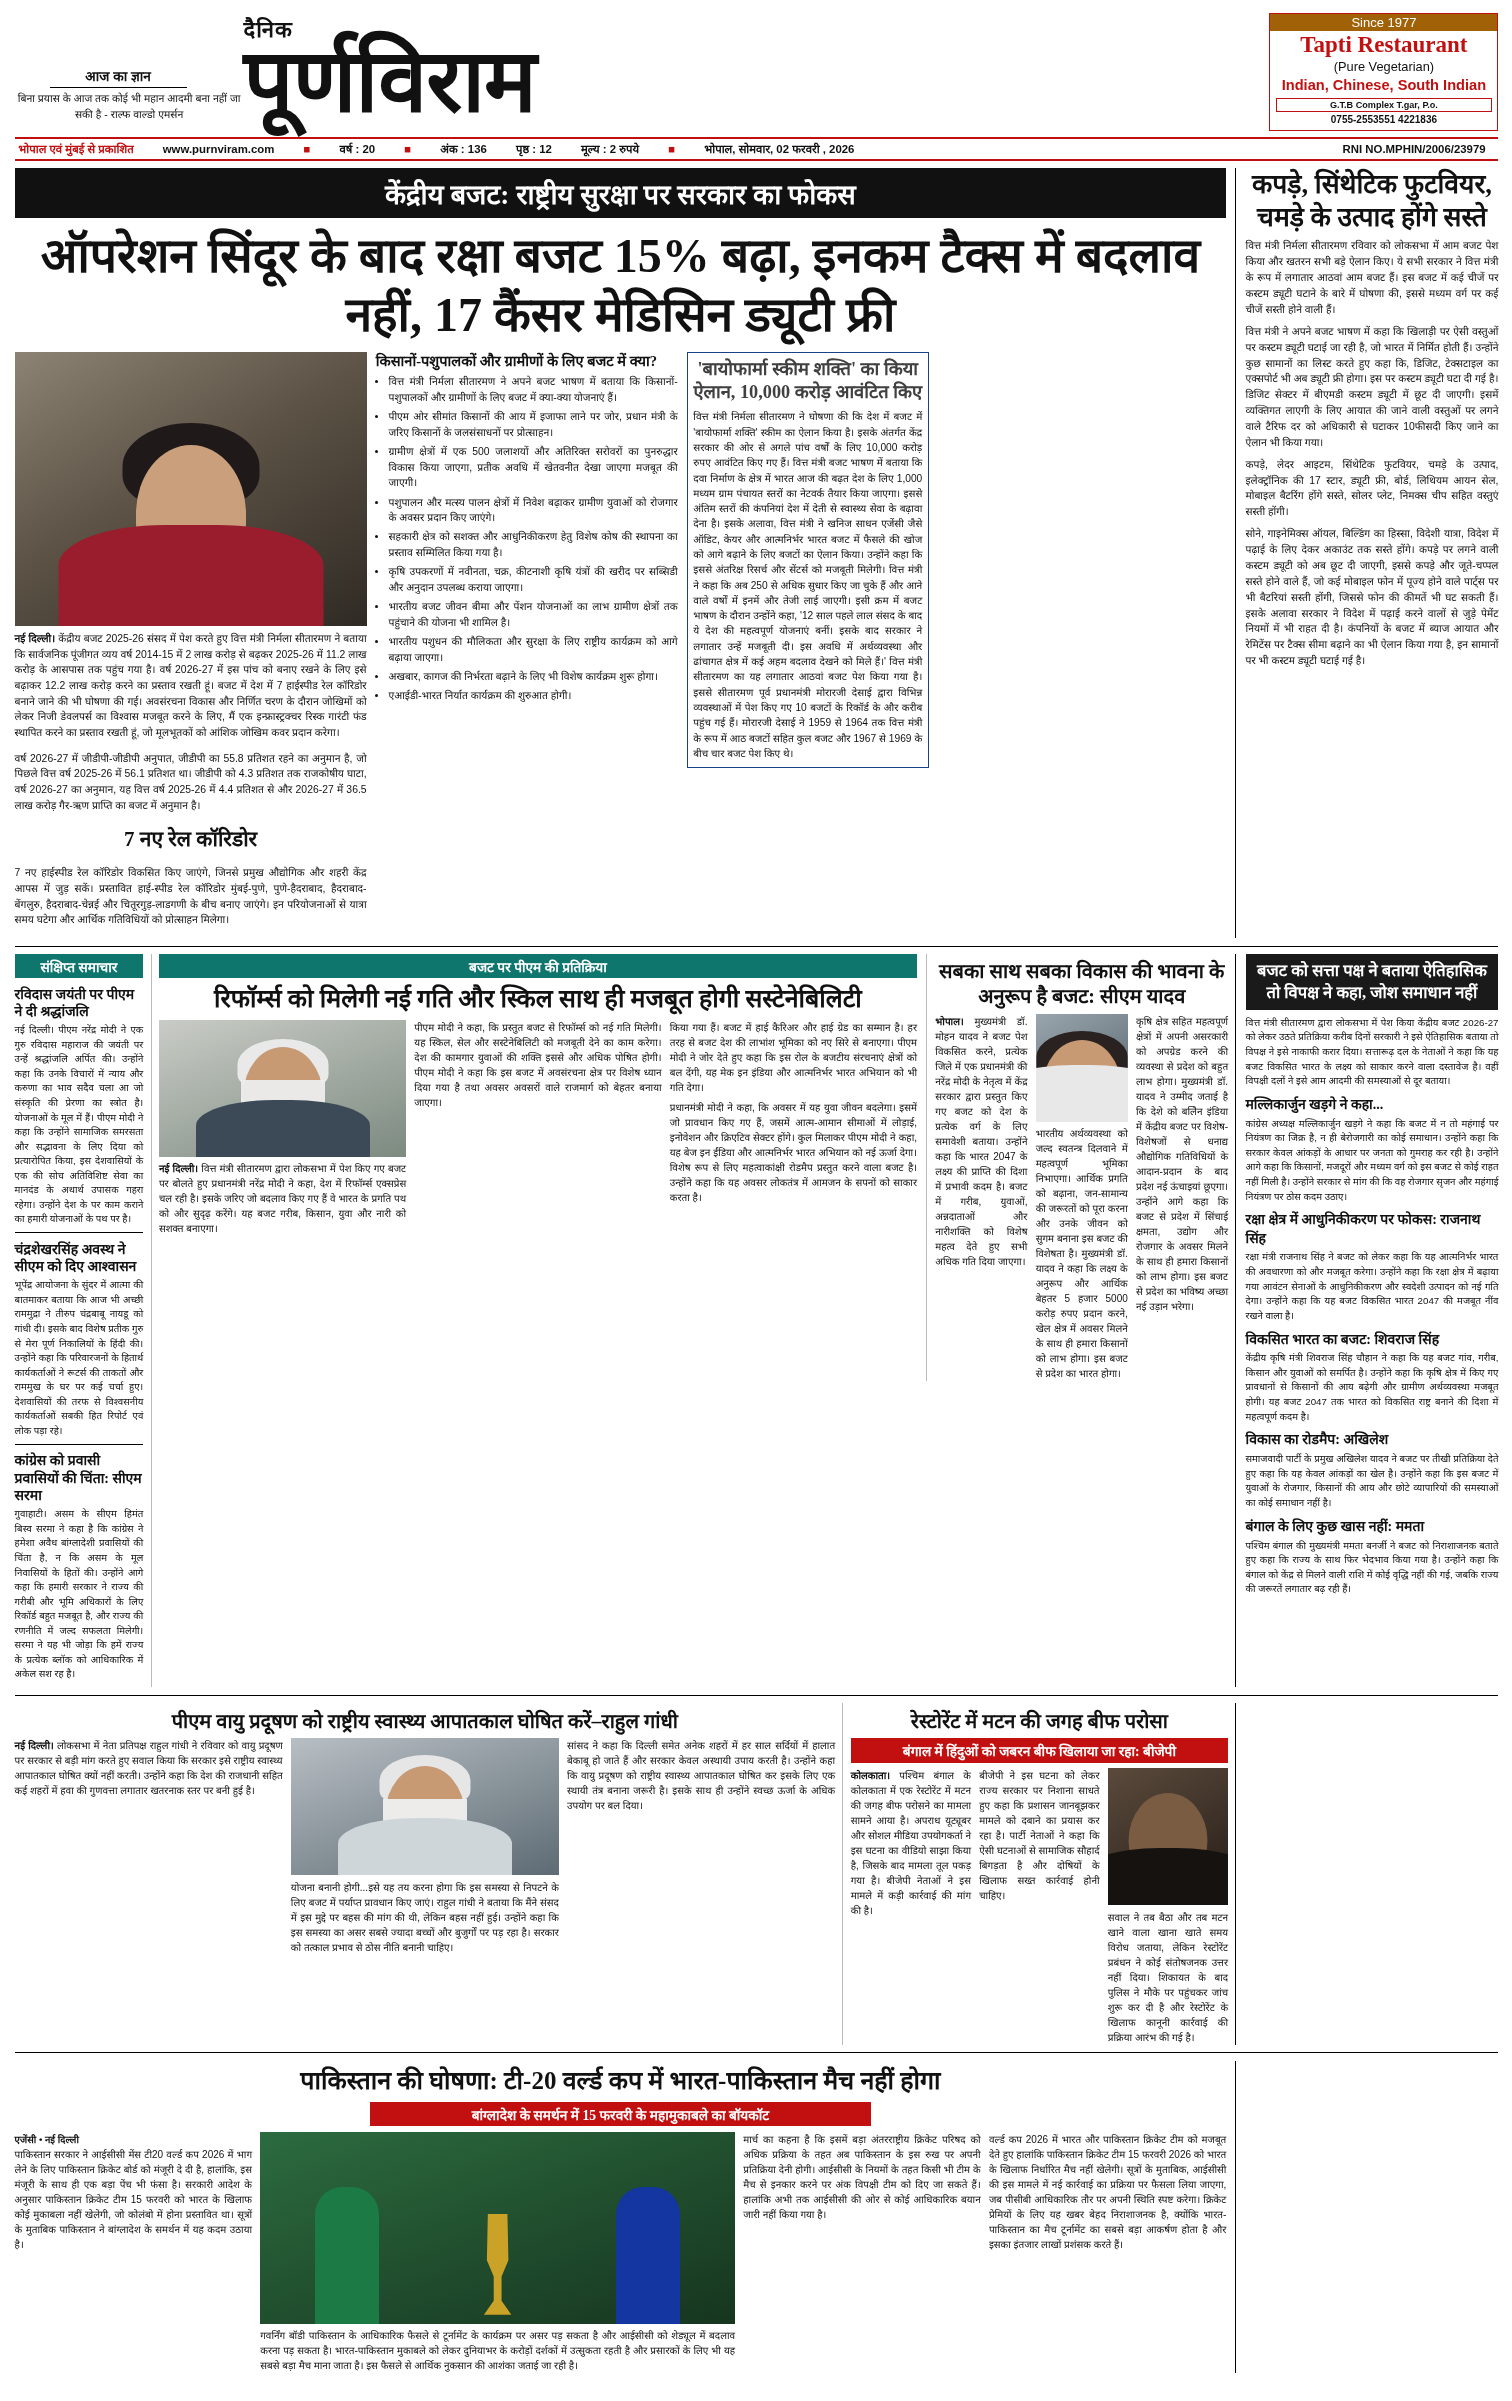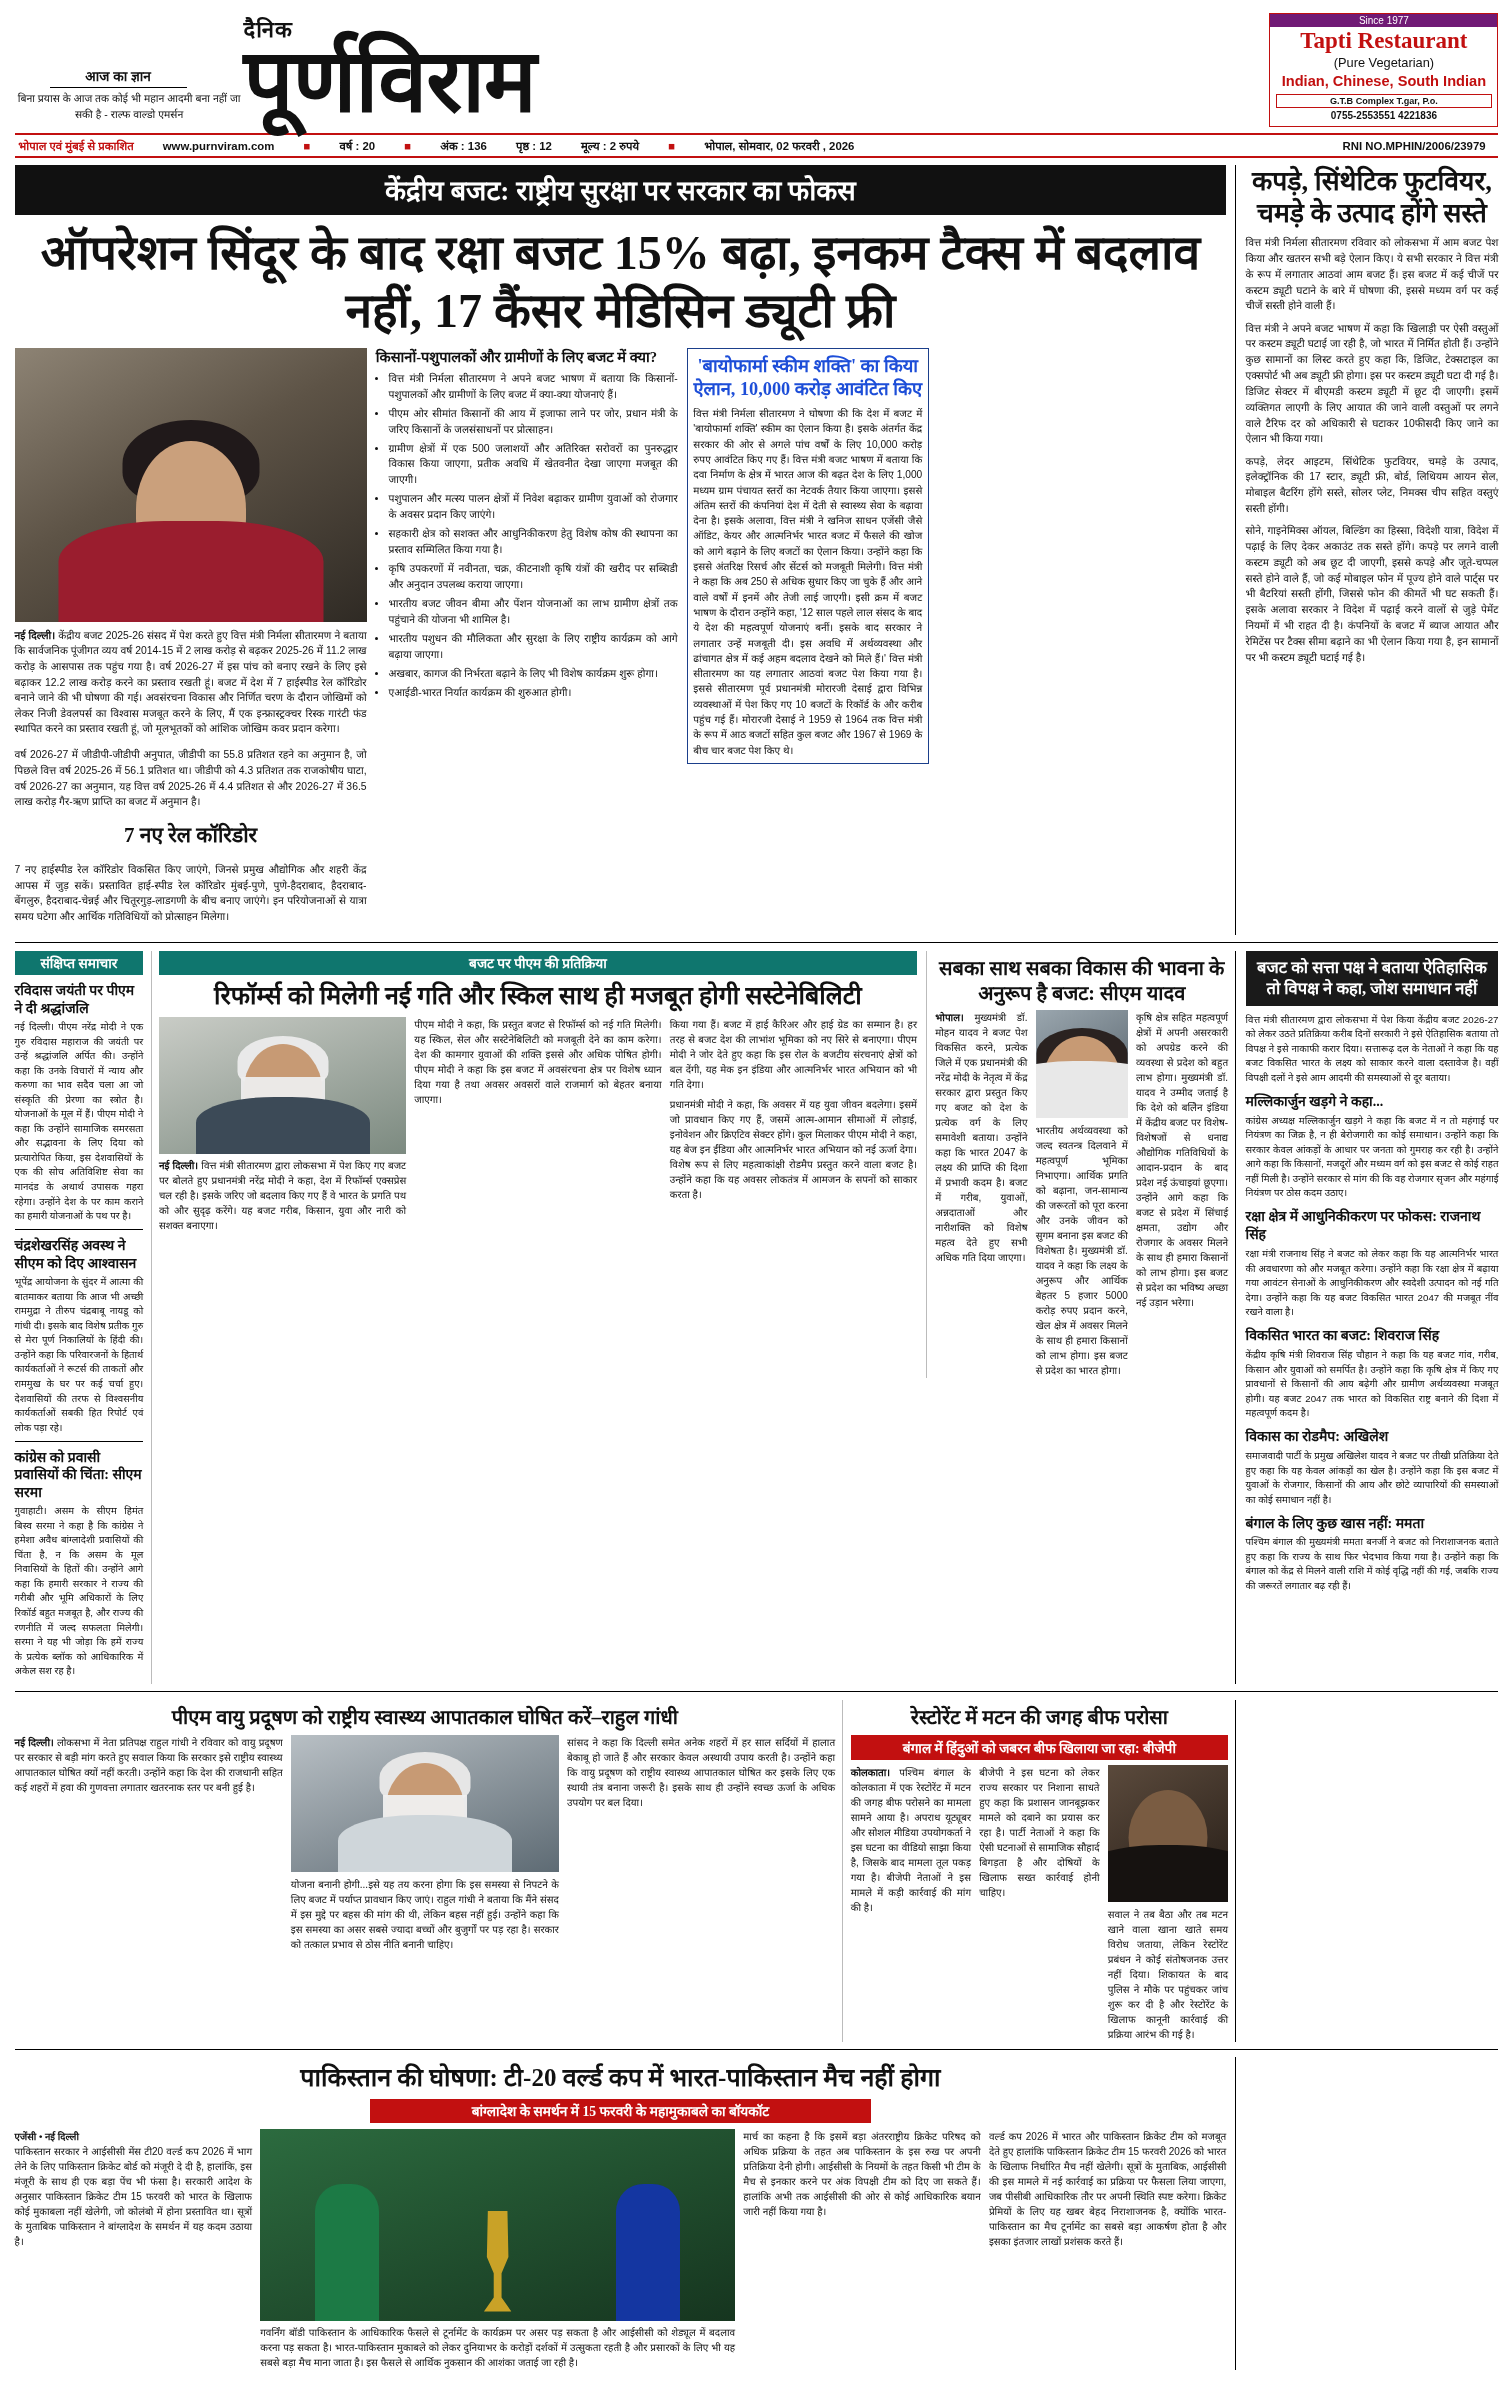--- a/index.html
+++ b/index.html
@@ -7,21 +7,21 @@
   .page{width:1513px;height:2401px;position:relative;padding:0;box-sizing:border-box;}
   
   .masthead{display:flex;align-items:flex-start;padding:12.8px 14.6px 0 14.6px;box-sizing:border-box;}
   .mast-left{width:229px;padding-top:53px;}
   .mast-left .lbl{font-weight:bold;font-size:13.7px;text-align:center;border-bottom:0.9px solid #000;padding-bottom:1.8px;margin-bottom:3.7px;width:137px;margin-left:35px;}
   .mast-left p{font-size:10.5px;line-height:1.45;margin:0;text-align:center;}
   .mast-center{flex:1;}
   .mast-center .daink{font-family:"Liberation Serif",serif;font-size:22px;font-weight:bold;letter-spacing:0.9px;margin-bottom:-7.3px;}
   .mast-center .title{font-family:"Liberation Serif",serif;font-size:88px;font-weight:bold;line-height:1.05;letter-spacing:-0.9px;}
   .mast-right{width:229px;border:1.8px solid #c21010;box-sizing:border-box;padding:3.7px 5.5px 5.5px 5.5px;text-align:center;}
-  .mast-right .since{font-size:10px;background:#701a75;color:#fff;display:block;margin:-3.7px -5.5px 2.7px -5.5px;padding:0.9px 0;}
+  .mast-right .since{font-size:13px;background:#a16207;color:#fff;display:block;margin:-3.7px -5.5px 2.7px -5.5px;padding:0.9px 0;}
   .mast-right .rname{font-size:23px;font-weight:bold;color:#c21010;font-family:"Liberation Serif",serif;line-height:1.05;}
   .mast-right .veg{font-size:12.8px;margin:1.8px 0 2.7px;}
   .mast-right .cuis{font-size:14.6px;font-weight:bold;color:#c21010;line-height:1.2;}
   .mast-right .addr{border:0.9px solid #c21010;font-size:9.1px;margin-top:3.7px;padding:0.9px 1.8px;font-weight:bold;}
   .mast-right .phone{font-size:10px;font-weight:bold;margin-top:1.8px;}
   
   .infobar{margin:5.5px 14.6px 0 14.6px;border-top:2.7px solid #c21010;border-bottom:2.7px solid #c21010;display:flex;align-items:center;font-size:11.4px;font-weight:bold;padding:2.7px 3.7px;box-sizing:border-box;gap:20px;}
   .infobar .red{color:#c21010;}
   .infobar span{margin-right:9.1px;white-space:nowrap;}
   .infobar .sq{color:#c21010;}
@@ -38,21 +38,21 @@
   .c1{width:352px;}
   .c2{width:302px;}
   .c3{width:242px;}
   .photo{background:linear-gradient(160deg,#6e6458,#3b352f);height:274px;width:100%;position:relative;overflow:hidden;}
   .photo.p-fm{background:linear-gradient(150deg,#8d8374 0%,#5d5346 45%,#2f2a24 100%);}
   .photo .face{position:absolute;left:50%;top:34%;transform:translateX(-50%);width:110px;height:137px;border-radius:55% 55% 48% 48%;background:#caa07c;}
   .photo .hair{position:absolute;left:50%;top:26%;transform:translateX(-50%);width:137px;height:87px;border-radius:50% 50% 40% 40%;background:#20191a;}
   .photo .body{position:absolute;left:50%;bottom:0;transform:translateX(-50%);width:265px;height:101px;border-radius:40% 40% 0 0;background:#9a1d2e;}
   .sub-title{font-family:"Liberation Serif",serif;font-size:21px;font-weight:bold;text-align:center;margin:9.1px 0 5.5px;}
   .box-blue{border:1.8px solid #1b3f8b;padding:5.5px;box-sizing:border-box;}
-  .box-blue .bt{color:#1d4ed8;font-family:"Liberation Serif",serif;font-weight:bold;font-size:18.3px;text-align:center;line-height:1.25;margin-bottom:5.5px;}
+  .box-blue .bt{color:#404040;font-family:"Liberation Serif",serif;font-weight:bold;font-size:18.3px;text-align:center;line-height:1.25;margin-bottom:5.5px;}
   .qhead{font-family:"Liberation Serif",serif;font-size:14.6px;font-weight:bold;margin-bottom:3.7px;line-height:1.3;}
   ul.bul{margin:0;padding-left:12.8px;font-size:10.4px;line-height:1.5;text-align:justify;}
   ul.bul li{margin-bottom:3.7px;}
   
   .r-head{font-family:"Liberation Serif",serif;font-size:26.5px;font-weight:bold;text-align:center;line-height:1.22;margin-bottom:5.5px;}
   .r-body{font-size:10.4px;line-height:1.52;text-align:justify;column-count:1;}
   .r-body p{margin:0 0 6.4px 0;}
   
   .band2{display:flex;margin:7.3px 14.6px 0 14.6px;border-top:1.8px solid #000;padding-top:7.3px;}
   .b2-col1{width:137px;padding-right:7.3px;border-right:0.9px solid #bbb;box-sizing:border-box;}

